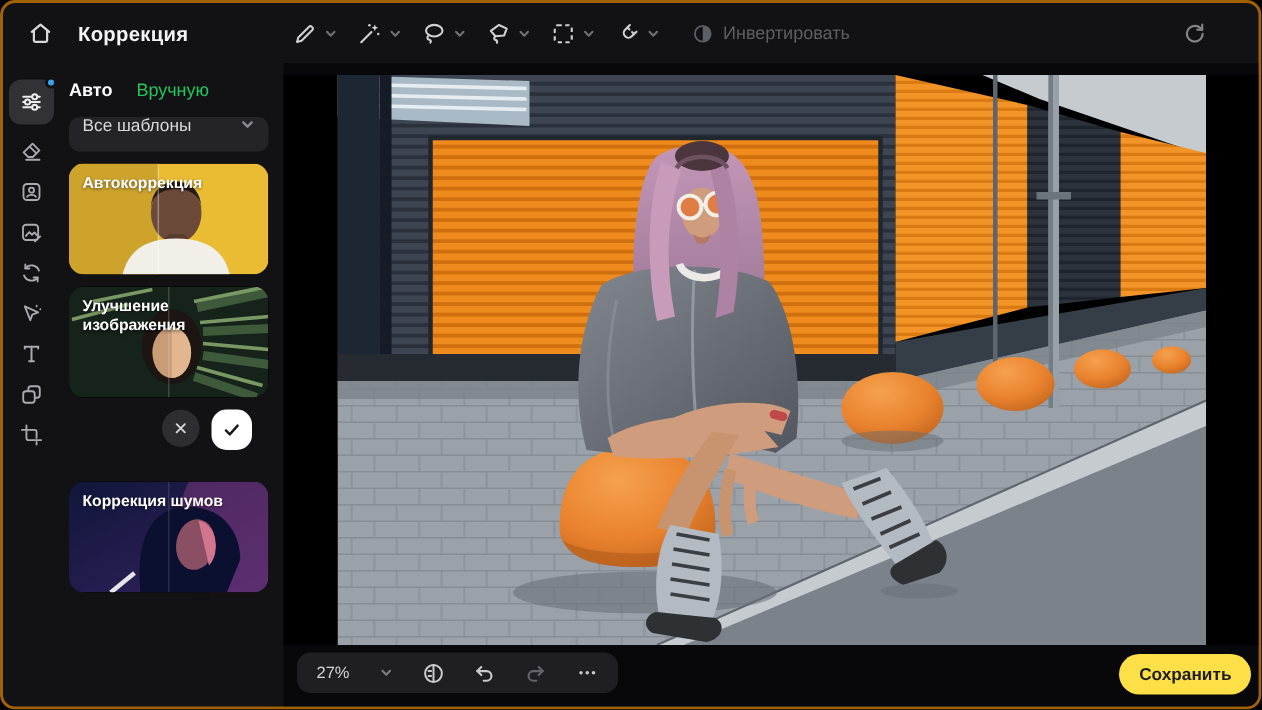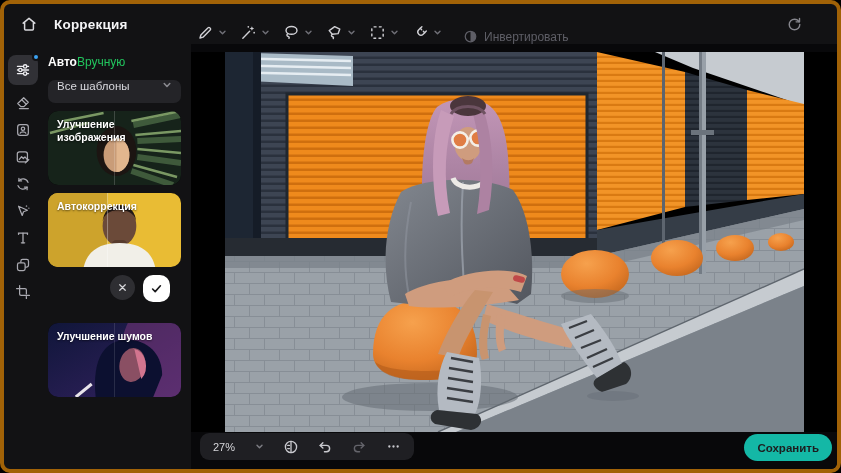--- a/index.html
+++ b/index.html
@@ -1,42 +1,42 @@
 <!DOCTYPE html>
 <html><head>
 <meta charset="utf-8">
 <style>
   html,body{margin:0;padding:0;background:#000;}
   *{box-sizing:border-box;}
   .app{position:relative;width:841px;height:473px;background:#121214;border-radius:10px;
        overflow:hidden;font-family:"Liberation Sans",sans-serif;color:#e8e8ec;
-       border:4px solid #a16207;}
+       border:2px solid #a16207;}
   svg{display:block;}
   
   .header{position:absolute;top:0;left:0;right:0;height:40px;display:flex;align-items:center;}
   .home-btn{margin-left:13px;width:24px;height:24px;display:flex;align-items:center;justify-content:center;
             color:#d8d8dc;cursor:pointer;border-radius:6px;}
   .app-title{margin-left:13px;font-size:13.5px;font-weight:bold;color:#f4f4f6;letter-spacing:.2px;}
-  .toolbar{position:absolute;left:191px;top:0;height:40px;display:flex;align-items:flex-end;gap:9px;}
+  .toolbar{position:absolute;left:191px;top:0;height:40px;display:flex;align-items:center;gap:9px;}
   .tool{display:flex;align-items:center;gap:4px;color:#cfcfd4;padding:3px 2px;border-radius:6px;cursor:pointer;}
   .tool .chev{color:#6e6e75;}
   .invert{display:flex;align-items:center;gap:6px;color:#5e5e66;font-size:12px;margin-left:10px;cursor:default;}
   .reset-btn{position:absolute;right:32px;top:9px;width:22px;height:22px;display:flex;align-items:center;
              justify-content:center;color:#85858c;cursor:pointer;}
   
   .rail{position:absolute;left:0;top:40px;bottom:0;width:38px;display:flex;flex-direction:column;
         align-items:center;padding-top:11px;gap:2px;}
   .rail-item{width:26px;height:25px;display:flex;align-items:center;justify-content:center;
              color:#a9a9b0;border-radius:8px;cursor:pointer;position:relative;flex:none;}
   .rail-item.active{width:30px;height:30px;background:#313136;color:#ededf1;margin-bottom:3px;}
   .badge{position:absolute;top:-2px;right:-2px;width:8px;height:8px;border-radius:50%;
          background:#3ba2f2;border:2px solid #121214;}
   
   .panel{position:absolute;left:38px;top:40px;bottom:0;width:149px;}
-  .tabs{display:flex;padding:11px 0 0 6px;font-size:12px;}
+  .tabs{display:flex;gap:16px;padding:11px 0 0 6px;font-size:12px;}
   .tab{cursor:pointer;color:#22c55e;}
   .tab.active{color:#ffffff;font-weight:bold;}
   .dropdown{margin:11px 10px 0 6px;height:23px;border-radius:7px;background:#242428;display:flex;
             padding:0 9px;font-size:11.5px;color:#d9d9de;cursor:pointer;}
   .dropdown .chev{margin-left:auto;color:#8a8a90;}
   .cards{padding:0 10px 0 6px;}
   .card{position:relative;width:133px;height:74px;border-radius:10px;overflow:hidden;margin-top:8px;
         cursor:pointer;background:#000;}
   .card svg,.card-sel svg{position:absolute;inset:0;width:100%;height:100%;}
   .card-label{position:absolute;top:7px;left:9px;right:8px;font-size:10.5px;line-height:12.5px;
@@ -58,21 +58,21 @@
   .canvas{position:absolute;left:187px;top:40px;right:0;bottom:0;background:#08080a;}
   .photo-strip{position:absolute;left:0;right:0;top:8px;height:380px;background:#000;
                display:flex;justify-content:center;}
   .viewer-bar{position:absolute;left:9px;bottom:9px;width:214px;height:27px;background:#1f1f23;
               border-radius:9px;display:flex;align-items:center;justify-content:space-between;
               padding:0 13px;color:#cfcfd3;}
   .zoom-ctl{display:flex;align-items:center;gap:20px;font-size:11px;cursor:pointer;color:#d6d6da;}
   .vb-btn{display:flex;align-items:center;justify-content:center;cursor:pointer;color:#c9c9ce;}
   .vb-btn.dim{color:#64646b;}
   .save-btn{position:absolute;right:5px;bottom:8px;height:27px;padding:0 13px;border-radius:14px;
-            background:#14b8a6;color:#1d1d1f;font-size:11.5px;font-weight:bold;display:flex;
+            background:#fde047;color:#1d1d1f;font-size:11.5px;font-weight:bold;display:flex;
             align-items:center;cursor:pointer;}
 </style>
 </head>
 <body>
 
 <div class="app">
 
   <div class="header">
     <div class="home-btn">
       <span>
@@ -280,50 +280,50 @@
     <div class="dropdown">
       <span>Все шаблоны</span>
       <span class="chev">
         <svg width="10" height="10" viewBox="0 0 9 9" fill="none" stroke="currentColor" stroke-width="1.4" stroke-linecap="round" stroke-linejoin="round">
             <path d="M2 3.2 4.5 5.8 7 3.2"></path>
           </svg>
       </span>
     </div>
 
     <div class="cards">
+
+      <div class="card">
+        <svg viewBox="0 0 134 74" preserveAspectRatio="none">
+          <rect width="134" height="74" fill="#e9bc34"></rect>
+          <rect width="60" height="74" fill="#cda32c"></rect>
+          <ellipse cx="72" cy="33" rx="17" ry="20" fill="#6b4a39"></ellipse>
+          <path d="M55 31c0-13 8-19 17-19s17 6 17 19c0-8-6-14-17-14s-17 6-17 14z" fill="#241a16"></path>
+          <rect x="64" y="47" width="16" height="10" rx="5" fill="#573b2d"></rect>
+          <path d="M36 74c4-17 17-24 36-24s32 7 36 24z" fill="#f1efe8"></path>
+          <line x1="60" y1="0" x2="60" y2="74" stroke="#ffffff" stroke-opacity=".35"></line>
+        </svg>
+        <div class="card-label">Автокоррекция</div>
+      </div>
 
       <div class="card">
         <svg viewBox="0 0 134 74" preserveAspectRatio="none">
           <rect width="134" height="74" fill="#16231a"></rect>
           <g stroke="#44603f" stroke-width="6" opacity=".9" fill="none">
             <path d="M86 14 134 4M90 30 134 28M90 46 134 52M84 60 126 74"></path>
           </g>
           <g stroke="#85a56c" stroke-width="2.5" opacity=".9" fill="none">
             <path d="M84 10 134 0M88 24 134 20M90 38 134 42M86 54 130 66M16 10 56 2M2 22 40 12"></path>
           </g>
           <ellipse cx="69" cy="40" rx="20" ry="25" fill="#1c1512"></ellipse>
           <ellipse cx="69" cy="44" rx="13" ry="17" fill="#c99c78"></ellipse>
           <path d="M69 27a13 17 0 0 1 0 34z" fill="#e2b68e"></path>
           <path d="M58 30c4-8 18-8 22 0-4-4-18-4-22 0z" fill="#171010"></path>
           <line x1="67" y1="0" x2="67" y2="74" stroke="#ffffff" stroke-opacity=".18"></line>
         </svg>
         <div class="card-label">Улучшение изображения</div>
-      </div>
-
-      <div class="card">
-        <svg viewBox="0 0 134 74" preserveAspectRatio="none">
-          <rect width="134" height="74" fill="#e9bc34"></rect>
-          <rect width="60" height="74" fill="#cda32c"></rect>
-          <ellipse cx="72" cy="33" rx="17" ry="20" fill="#6b4a39"></ellipse>
-          <path d="M55 31c0-13 8-19 17-19s17 6 17 19c0-8-6-14-17-14s-17 6-17 14z" fill="#241a16"></path>
-          <rect x="64" y="47" width="16" height="10" rx="5" fill="#573b2d"></rect>
-          <path d="M36 74c4-17 17-24 36-24s32 7 36 24z" fill="#f1efe8"></path>
-          <line x1="60" y1="0" x2="60" y2="74" stroke="#ffffff" stroke-opacity=".35"></line>
-        </svg>
-        <div class="card-label">Автокоррекция</div>
       </div>
 
 
       <div class="confirm-row">
         <div class="btn-cancel">
           <span>
             <svg width="11" height="11" viewBox="0 0 16 16" fill="none" stroke="currentColor" stroke-width="1.8" stroke-linecap="round">
                 <path d="M4 4l8 8M12 4l-8 8"></path>
               </svg>
           </span>
@@ -348,21 +348,21 @@
             </linearGradient>
           </defs>
           <rect width="134" height="74" fill="url(#dnz)"></rect>
           <ellipse cx="122" cy="28" rx="48" ry="56" fill="#8d3f86" opacity=".45"></ellipse>
           <path d="M48 74C44 34 58 15 84 17c20 2 31 17 31 35L106 74z" fill="#0c1030"></path>
           <ellipse cx="85" cy="42" rx="13" ry="17" fill="#8a4f63" transform="rotate(10 85 42)"></ellipse>
           <path d="M87 26a13 17 0 0 1 7 30z" fill="#d2758f"></path>
           <path d="M28 74l16-13" stroke="#e8e4ea" stroke-width="3"></path>
           <line x1="67" y1="0" x2="67" y2="74" stroke="#ffffff" stroke-opacity=".12"></line>
         </svg>
-        <div class="card-label">Улучшение шумов</div>
+        <div class="card-label">Коррекция шумов</div>
       </div>
     </div>
   </div>
 
   <div class="canvas">
     <div class="photo-strip">
 
       <svg width="579" height="380" viewBox="0 0 579 380">
         <defs>
           <pattern id="corS" width="6" height="7" patternUnits="userSpaceOnUse">

